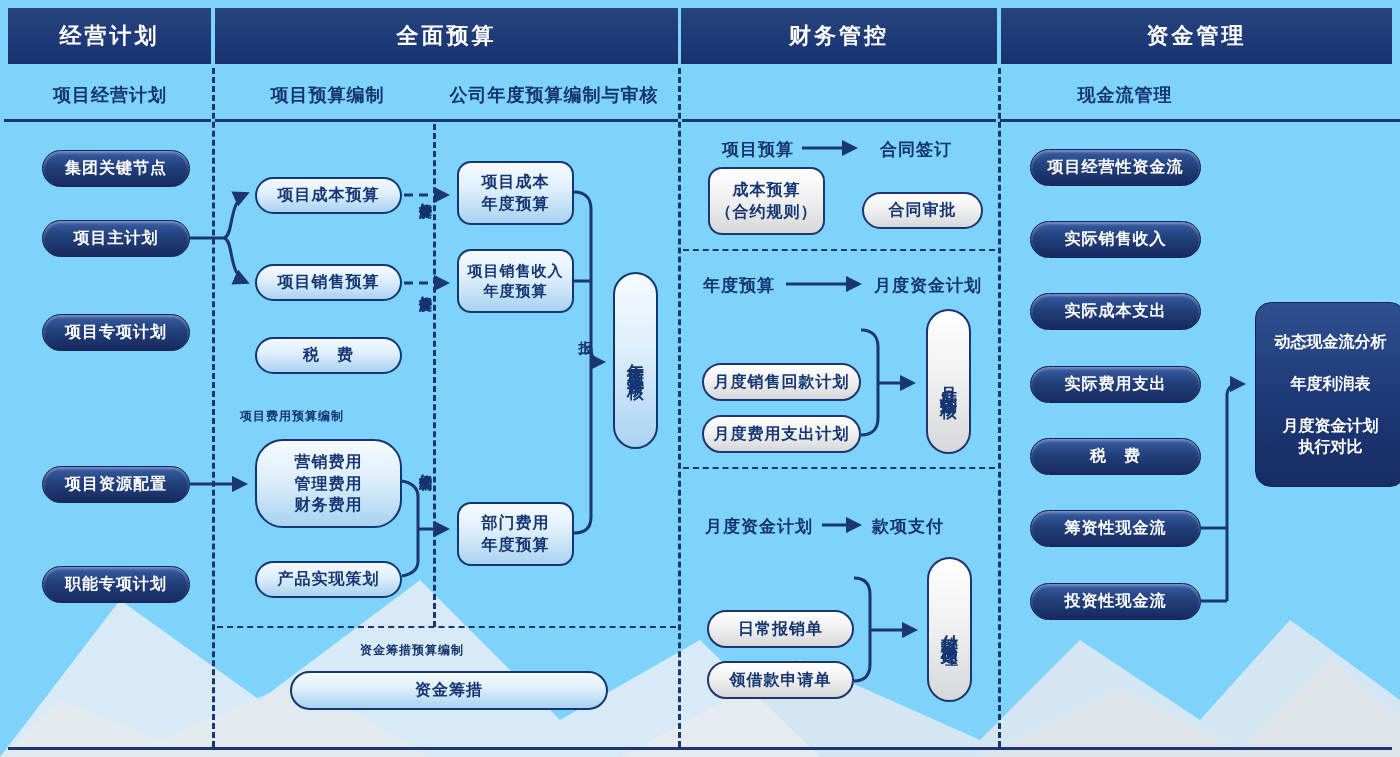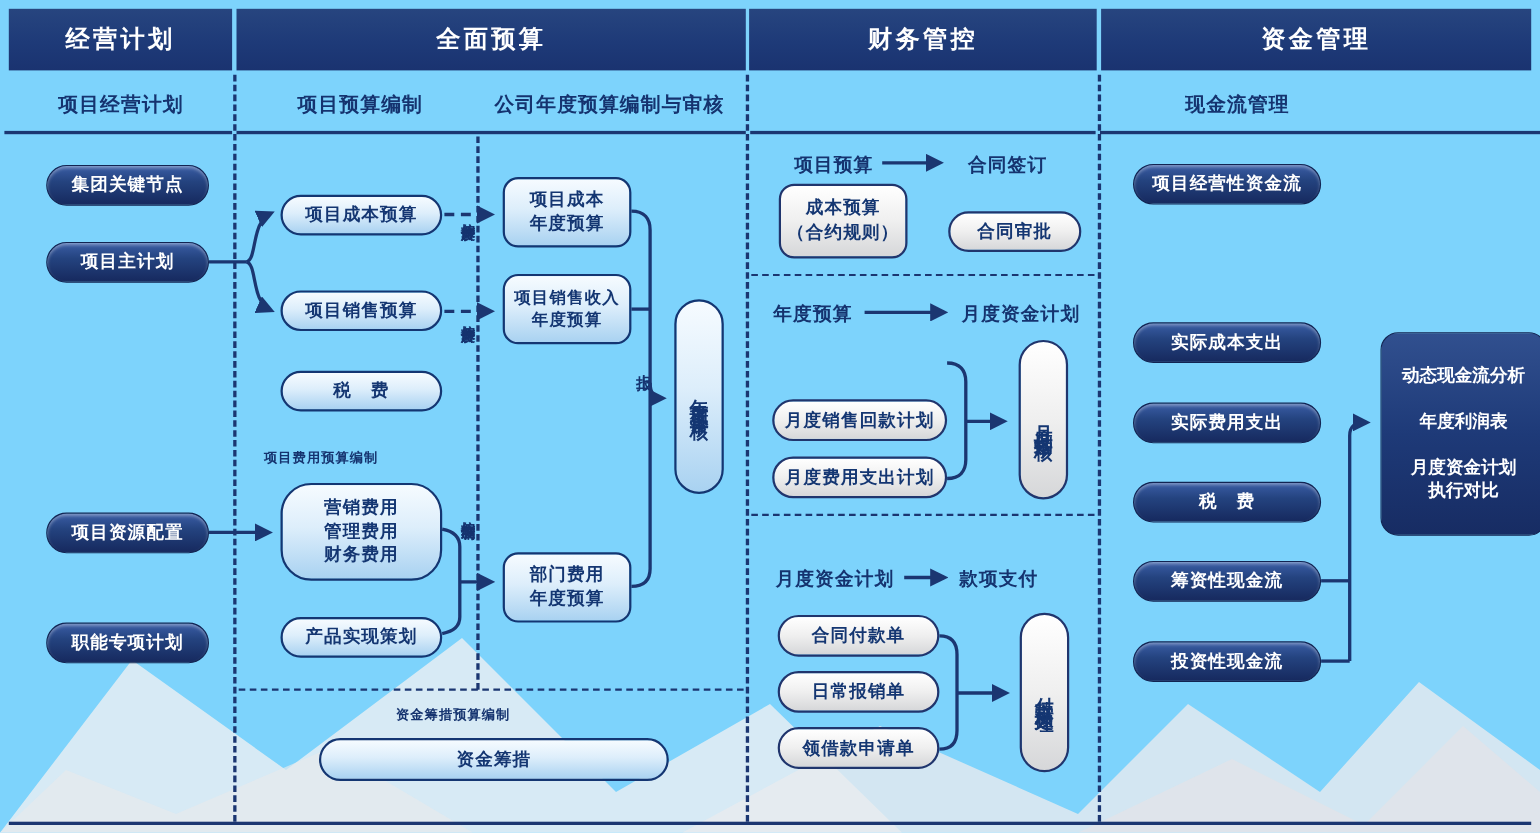--- a/index.html
+++ b/index.html
@@ -101,20 +101,21 @@
   <div class="vdash" style="left:212px;top:68px;height:679px;"></div>
   <div class="vdash" style="left:433px;top:124px;height:503px;"></div>
   <div class="vdash" style="left:678px;top:68px;height:679px;"></div>
   <div class="vdash" style="left:998px;top:68px;height:679px;"></div>
   <div class="hdash" style="left:683px;top:249px;width:312px;"></div>
   <div class="hdash" style="left:683px;top:467px;width:312px;"></div>
   <div class="hdash" style="left:217px;top:626px;width:459px;"></div>
 
   <div class="pill navy" style="left:42px;top:150px;width:148px;">集团关键节点</div>
   <div class="pill navy" style="left:42px;top:220px;width:148px;">项目主计划</div>
+  <div class="pill navy" style="left:42px;top:314px;width:148px;">项目专项计划</div>
   <div class="pill navy" style="left:42px;top:466px;width:148px;">项目资源配置</div>
   <div class="pill navy" style="left:42px;top:566px;width:148px;">职能专项计划</div>
 
   <div class="pill lblue" style="left:255px;top:177px;width:147px;">项目成本预算</div>
   <div class="pill lblue" style="left:255px;top:264px;width:147px;">项目销售预算</div>
   <div class="pill lblue" style="left:255px;top:337px;width:147px;">税　费</div>
   <div class="small-label" style="left:240px;top:408px;width:176px;">项目费用预算编制</div>
   <div class="pill lblue box preline" style="left:255px;top:439px;width:147px;height:89px;border-radius:28px;">营销费用
 管理费用
 财务费用</div>
@@ -143,26 +144,26 @@
   <div class="pill grey" style="left:862px;top:192px;width:121px;height:37px;">合同审批</div>
 
   <div class="flabel" style="left:703px;top:274px;">年度预算</div>
   <div class="flabel" style="left:874px;top:274px;">月度资金计划</div>
   <div class="pill grey" style="left:702px;top:363px;width:159px;height:38px;">月度销售回款计划</div>
   <div class="pill grey" style="left:702px;top:415px;width:159px;height:38px;">月度费用支出计划</div>
   <div class="pill grey vpill vtext" style="left:926px;top:309px;width:45px;height:145px;border-radius:23px;font-size:17px;letter-spacing:3px;">月度计划审核</div>
 
   <div class="flabel" style="left:705px;top:515px;">月度资金计划</div>
   <div class="flabel" style="left:872px;top:515px;">款项支付</div>
-  <div class="pill grey" style="left:707px;top:559px;width:147px;height:38px;">合同付款单</div>
   <div class="pill grey" style="left:707px;top:610px;width:147px;height:38px;">日常报销单</div>
   <div class="pill grey" style="left:707px;top:661px;width:147px;height:38px;">领借款申请单</div>
   <div class="pill grey vpill vtext" style="left:927px;top:557px;width:45px;height:145px;border-radius:23px;font-size:17px;letter-spacing:3px;">付款审核处理</div>
 
   <div class="pill navy" style="left:1030px;top:149px;width:171px;">项目经营性资金流</div>
+  <div class="pill navy" style="left:1030px;top:221px;width:171px;">实际销售收入</div>
   <div class="pill navy" style="left:1030px;top:293px;width:171px;">实际成本支出</div>
   <div class="pill navy" style="left:1030px;top:366px;width:171px;">实际费用支出</div>
   <div class="pill navy" style="left:1030px;top:438px;width:171px;">税　费</div>
   <div class="pill navy" style="left:1030px;top:510px;width:171px;">筹资性现金流</div>
   <div class="pill navy" style="left:1030px;top:583px;width:171px;">投资性现金流</div>
 
   <div class="bigbox" style="left:1255px;top:302px;width:141px;height:167px;">
     <span class="preline">动态现金流分析</span>
     <span class="preline">年度利润表</span>
     <span class="preline">月度资金计划

